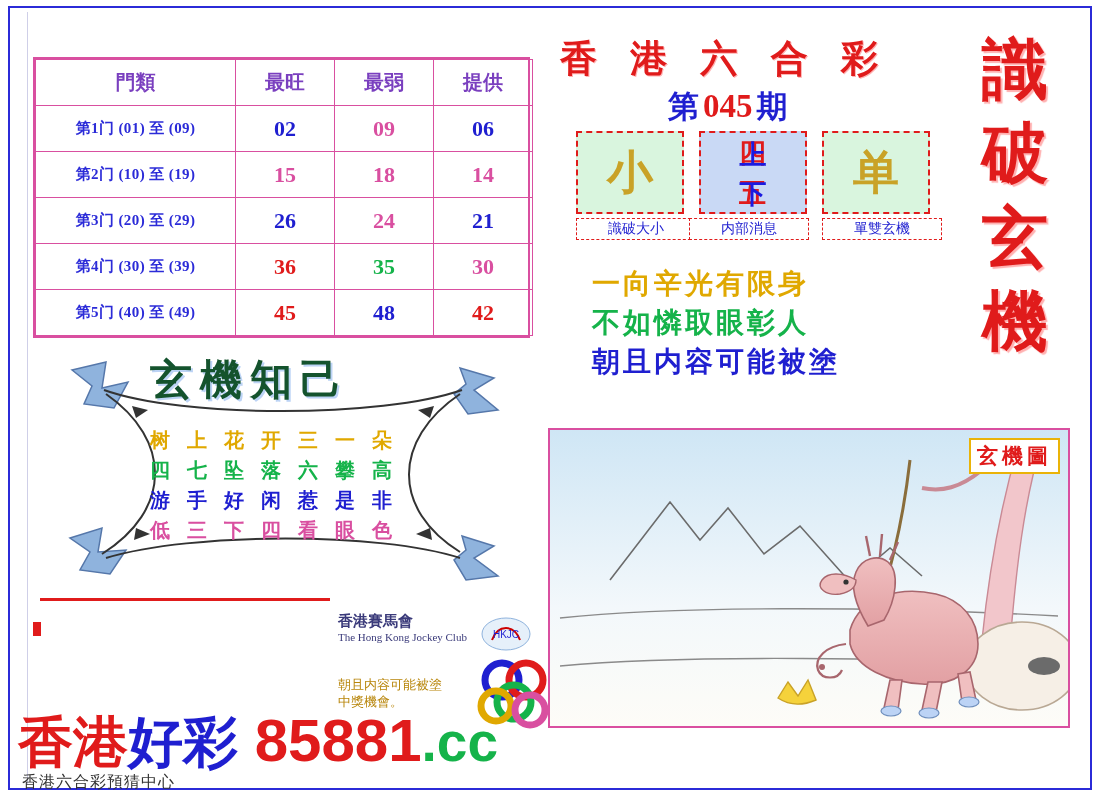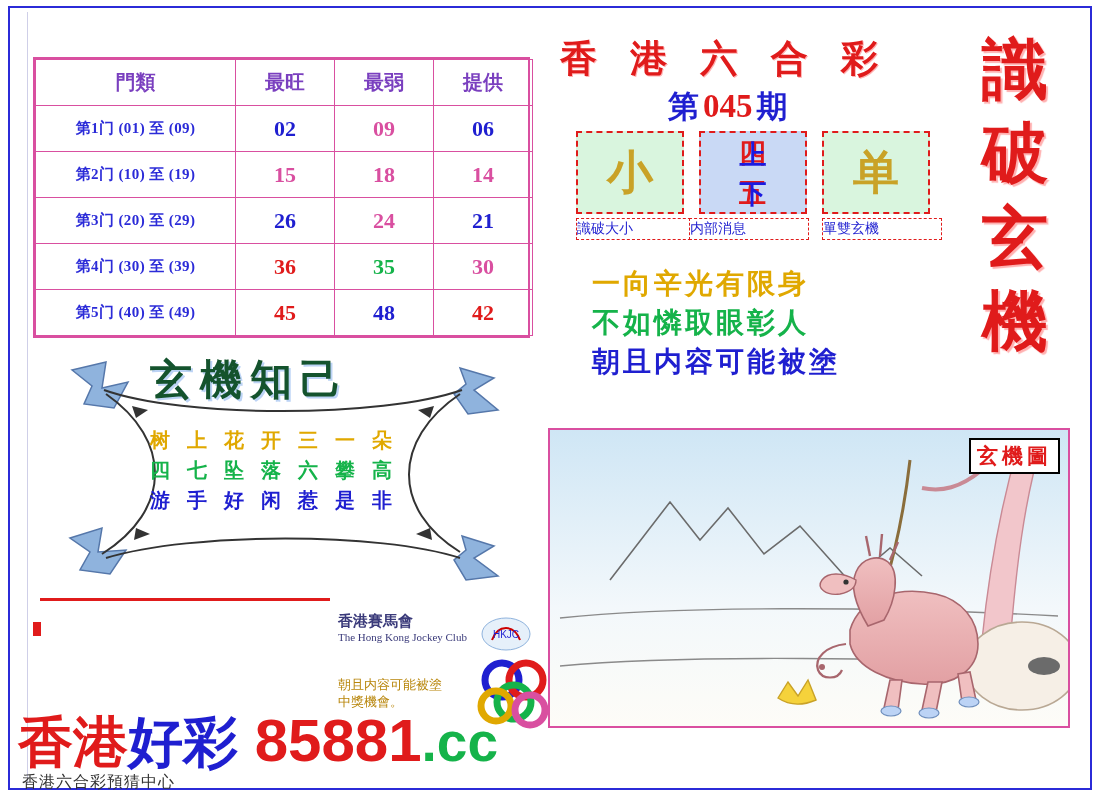--- a/index.html
+++ b/index.html
@@ -162,20 +162,21 @@
   }
   .caption {
     position: absolute;
     top: 87px;
     width: 120px;
     border: 1px dashed #e01b1b;
     box-sizing: border-box;
     font-family: "Liberation Serif", serif;
     font-size: 14px;
     color: #1f1fd0;
+    text-align: center;
     line-height: 20px;
     background: #ffffff;
   }
   .caption.c1 { left: 0; }
   .caption.c2 { left: 113px; }
   .caption.c3 { left: 246px; }
 
   
   .vtitle {
     position: absolute;
@@ -285,21 +286,21 @@
     width: 522px;
     height: 300px;
     border: 2px solid #d94fa0;
     box-sizing: border-box;
     background: #fdfcf7;
     overflow: hidden;
   }
   .xjt-badge {
     position: absolute;
     right: 8px; top: 8px;
-    border: 2px solid #000000;
+    border: 2px solid #eab308;
     background: #fff;
     padding: 2px 6px;
     font-family: "Liberation Serif", serif;
     font-size: 21px;
     font-weight: bold;
     color: #e01b1b;
     letter-spacing: 4px;
     z-index: 5;
   }
 
@@ -447,20 +448,21 @@
       <path d="M368 168 L354 174 L370 180 Z"></path>
     </g>
   </svg>
 
   <div class="xj-title">玄機知己</div>
 
   <div class="poem-l">
     <div class="p1">树 上 花 开 三 一 朵</div>
     <div class="p2">四 七 坠 落 六 攀 高</div>
     <div class="p3">游 手 好 闲 惹 是 非</div>
+    <div class="p4">低 三 下 四 看 眼 色</div>
   </div>
 
   <div class="redline"></div>
   <div class="leftmark"></div>
 
   <div class="jc">
     <div class="cn">香港賽馬會</div>
     <div class="en">The Hong Kong Jockey Club</div>
   </div>
   <svg style="position:absolute;left:478px;top:612px;width:56px;height:42px" viewBox="0 0 56 42">

